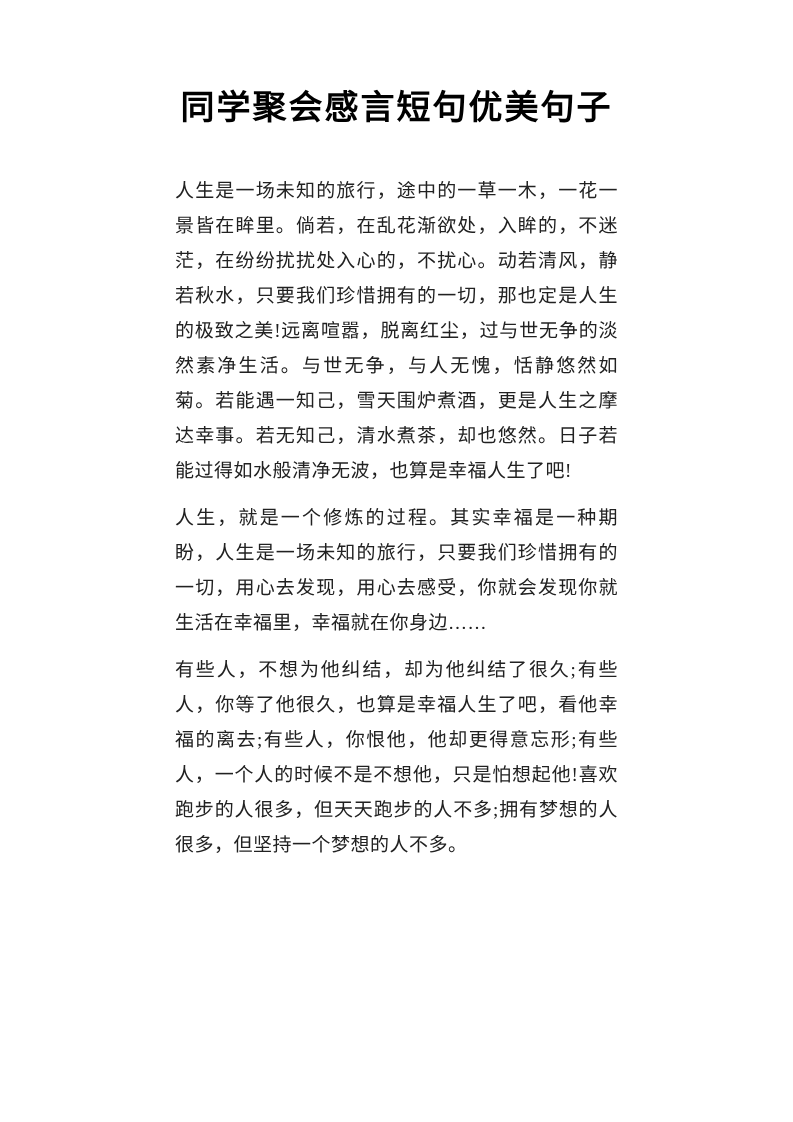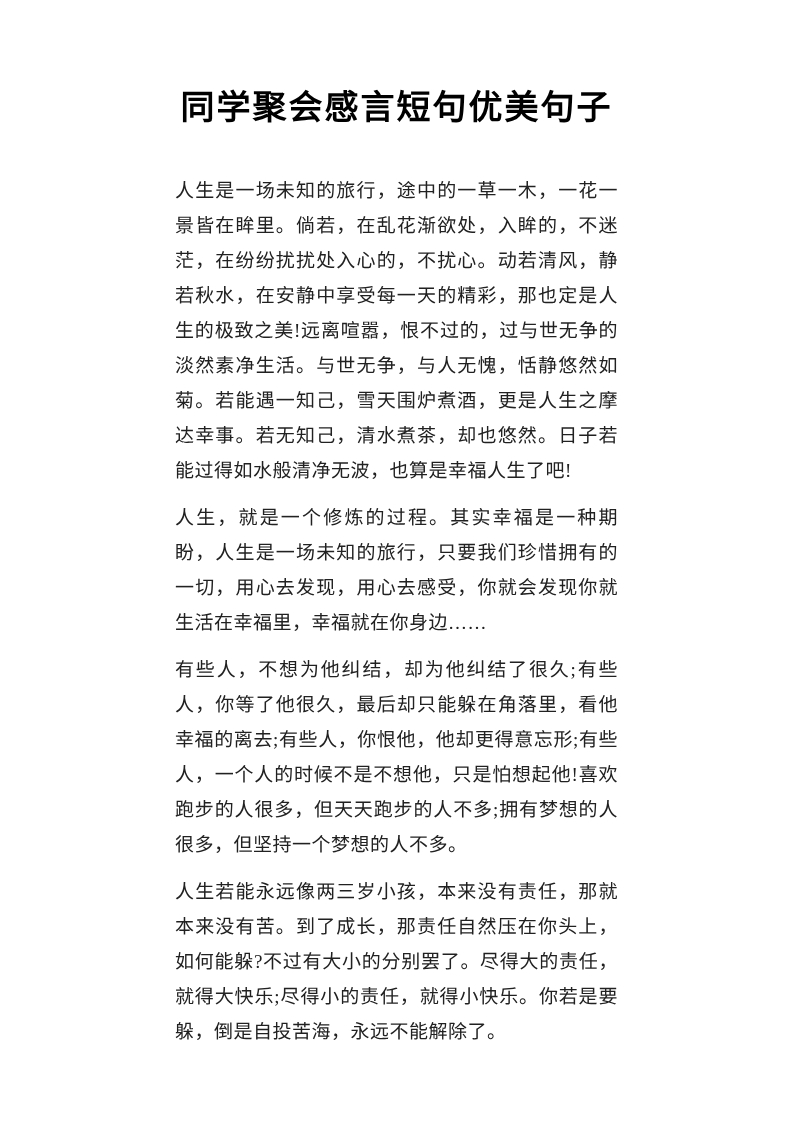--- a/index.html
+++ b/index.html
@@ -38,21 +38,20 @@
     text-justify: inter-ideograph;
     word-break: break-all;
   }
 </style>
 </head>
 <body>
 
 <div class="page">
   <h1 class="doc-title">同学聚会感言短句优美句子</h1>
 
-  <p class="doc-paragraph">人生是一场未知的旅行，途中的一草一木，一花一景皆在眸里。倘若，在乱花渐欲处，入眸的，不迷茫，在纷纷扰扰处入心的，不扰心。动若清风，静若秋水，在安静中享受每一天的精彩，那也定是人生的极致之美!远离喧嚣，恨不过的，过与世无争的淡然素净生活。与世无争，与人无愧，恬静悠然如菊。若能遇一知己，雪天围炉煮酒，更是人生之摩达幸事。若无知己，清水煮茶，却也悠然。日子若能过得如水般清净无波，也算是幸福人生了吧!</p>
+  <p class="doc-paragraph">人生是一场未知的旅行，途中的一草一木，一花一景皆在眸里。倘若，在乱花渐欲处，入眸的，不迷茫，在纷纷扰扰处入心的，不扰心。动若清风，静若秋水，只要我们珍惜拥有的一切，那也定是人生的极致之美!远离喧嚣，脱离红尘，过与世无争的淡然素净生活。与世无争，与人无愧，恬静悠然如菊。若能遇一知己，雪天围炉煮酒，更是人生之摩达幸事。若无知己，清水煮茶，却也悠然。日子若能过得如水般清净无波，也算是幸福人生了吧!</p>
 
   <p class="doc-paragraph">人生，就是一个修炼的过程。其实幸福是一种期盼，人生是一场未知的旅行，只要我们珍惜拥有的一切，用心去发现，用心去感受，你就会发现你就生活在幸福里，幸福就在你身边……</p>
 
-  <p class="doc-paragraph">有些人，不想为他纠结，却为他纠结了很久;有些人，你等了他很久，最后却只能躲在角落里，看他幸福的离去;有些人，你恨他，他却更得意忘形;有些人，一个人的时候不是不想他，只是怕想起他!喜欢跑步的人很多，但天天跑步的人不多;拥有梦想的人很多，但坚持一个梦想的人不多。</p>
+  <p class="doc-paragraph">有些人，不想为他纠结，却为他纠结了很久;有些人，你等了他很久，也算是幸福人生了吧，看他幸福的离去;有些人，你恨他，他却更得意忘形;有些人，一个人的时候不是不想他，只是怕想起他!喜欢跑步的人很多，但天天跑步的人不多;拥有梦想的人很多，但坚持一个梦想的人不多。</p>
 
 
-  <p class="doc-paragraph">人生若能永远像两三岁小孩，本来没有责任，那就本来没有苦。到了成长，那责任自然压在你头上，如何能躲?不过有大小的分别罢了。尽得大的责任，就得大快乐;尽得小的责任，就得小快乐。你若是要躲，倒是自投苦海，永远不能解除了。</p>
 </div>
 
 </body></html>

